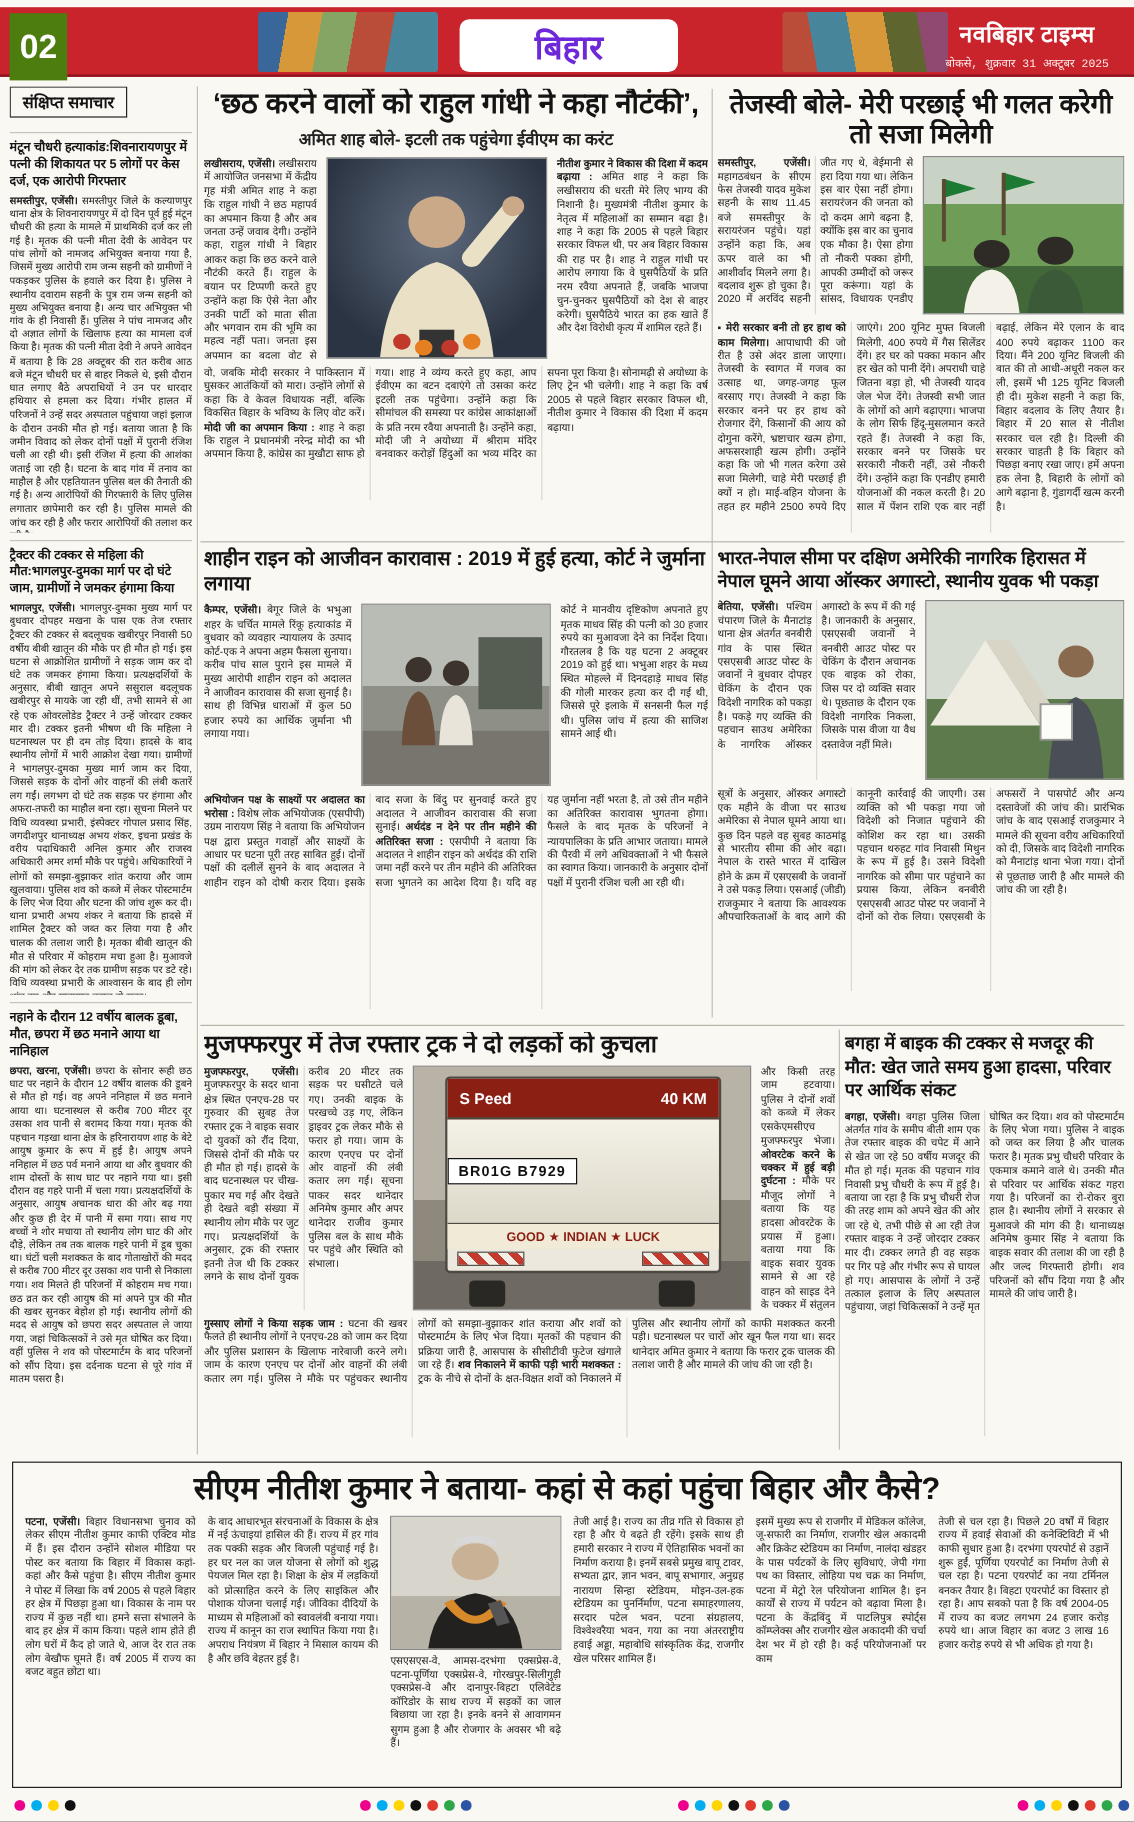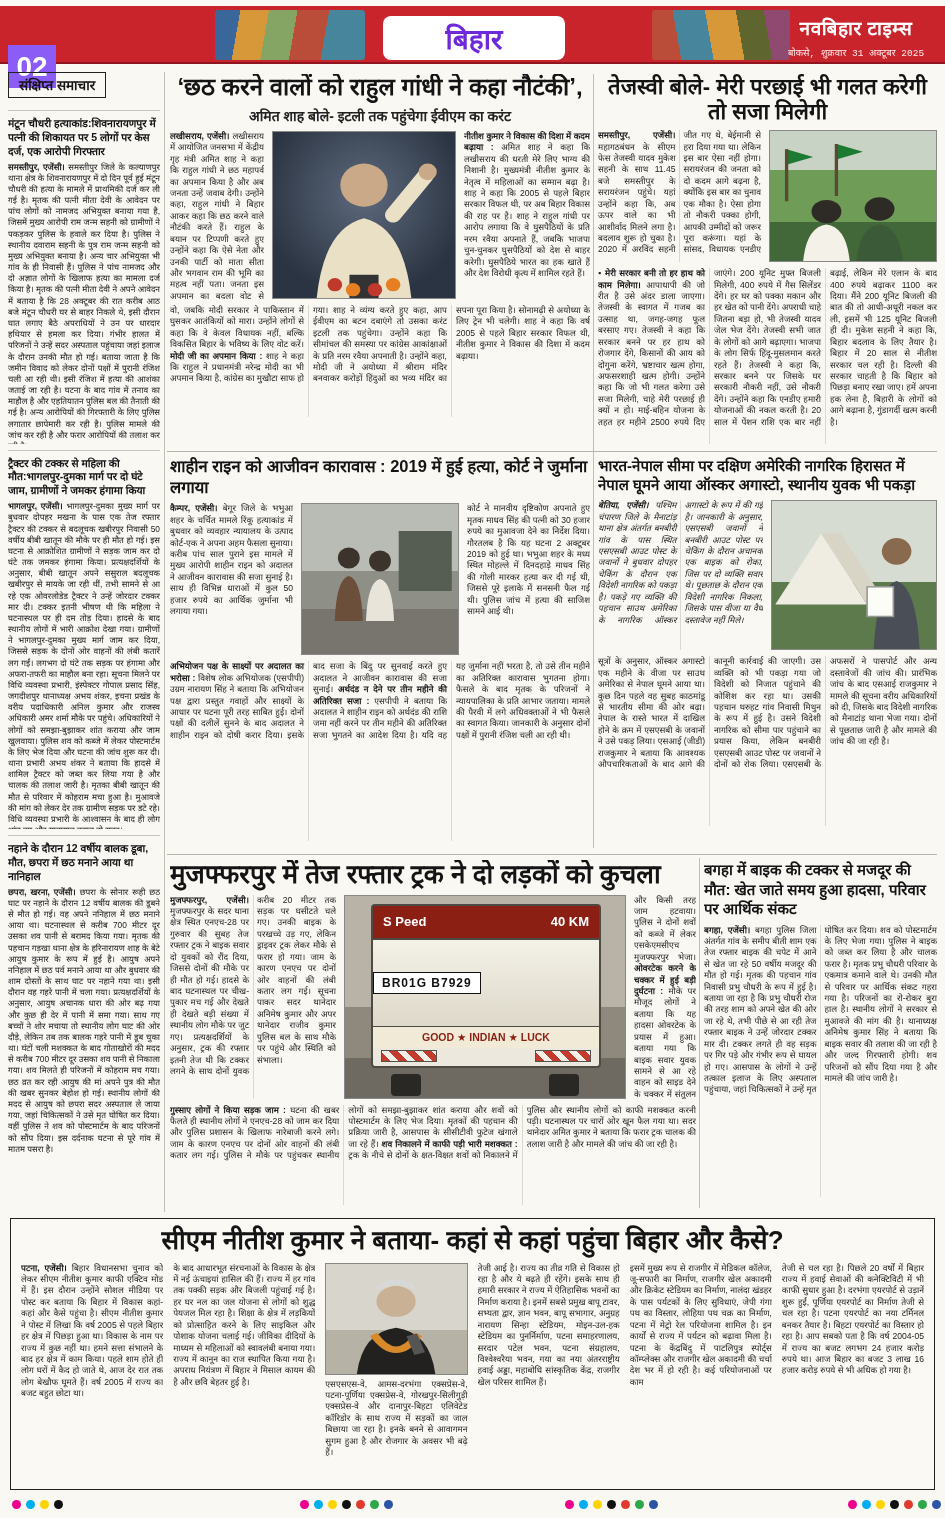--- a/index.html
+++ b/index.html
@@ -2,21 +2,21 @@
 <html><head>
 <meta charset="utf-8">
 <style>
   * { margin:0; padding:0; box-sizing:border-box; }
   html,body { background:#7d7d7d; }
   body { font-family:"Liberation Sans","DejaVu Sans",sans-serif; }
   .page { position:relative; width:945px; height:1518px; background:#faf8f3; margin:0 auto; overflow:hidden; color:#141414; }
 
   
   .topbar { position:absolute; left:0; top:6px; width:945px; height:58px; background:#c9232c; border-bottom:2px solid #8e1420; }
-  .pagenum { position:absolute; left:8px; top:5px; width:48px; height:43px; background:#8b5cf6; color:#fff; font-size:28px; font-weight:bold; display:flex; align-items:center; justify-content:center;margin-top:34px; }
+  .pagenum { position:absolute; left:8px; top:5px; width:48px; height:56px; background:#4d7c0f; color:#fff; font-size:28px; font-weight:bold; display:flex; align-items:center; justify-content:center; }
   .collage { position:absolute; top:4px; height:50px; border-radius:3px; opacity:.92; }
   .collage.cl { left:215px; width:150px; background:linear-gradient(100deg,#2e6da4 0 16%,#d8a23a 16% 34%,#7fb069 34% 52%,#b8513a 52% 72%,#3b8ea5 72% 100%); }
   .collage.cr { left:652px; width:138px; background:linear-gradient(80deg,#b8513a 0 20%,#3b8ea5 20% 42%,#d8a23a 42% 63%,#556b2f 63% 82%,#8a4d76 82% 100%); }
   .section-box { position:absolute; left:383px; top:10px; width:182px; height:44px; background:#ffffff; border-radius:8px; display:flex; align-items:center; justify-content:center; }
   .section-box span { color:#6d28d9; font-size:28px; font-weight:bold; }
   .masthead-block { position:absolute; left:775px; top:9px; width:162px; text-align:center; color:#fff; }
   .masthead-block .mh { font-size:19px; font-weight:bold; letter-spacing:.5px; }
   .masthead-block .dl { font-size:9.5px; margin-top:5px; color:#ffe9e9;font-family:Liberation Mono, monospace; }
 
   
@@ -38,21 +38,21 @@
   .brief h3 { font-size:10.5px; line-height:1.32; font-weight:bold; margin-bottom:3px; }
   .brief .body-txt { font-size:8.4px; }
   .bb1 { height:282px; } .bb2 { height:328px; } .bb3 { height:296px; }
 
   
   .hl-chhath { font-size:24px; font-weight:bold; line-height:1.12; text-align:center; }
   .sub-chhath { font-size:14px; font-weight:bold; text-align:center; margin:5px 0 6px; color:#222; }
   .hl-tej { font-size:22px; font-weight:bold; line-height:1.14; text-align:center; margin-bottom:6px; }
   .hl-mid { font-size:16.5px; font-weight:bold; line-height:1.25; margin-bottom:6px; }
   .hl-nepal { font-size:15px; font-weight:bold; line-height:1.28; margin-bottom:6px; }
-  .hl-truck { font-size:26px; font-weight:bold; line-height:1.1; margin-bottom:6px; }
+  .hl-truck { font-size:20px; font-weight:bold; line-height:1.1; margin-bottom:6px; }
   .hl-bagaha { font-size:15px; font-weight:bold; line-height:1.3; margin-bottom:6px; }
   .hl-nitish { font-size:26px; font-weight:bold; text-align:center; line-height:1.1; margin-bottom:8px; }
 
   .flexrow { display:flex; gap:8px; }
 
   
   .photo { position:relative; overflow:hidden; border:1px solid #888; background:#9aa0a8; flex-shrink:0; }
   .photo svg { position:absolute; left:0; top:0; width:100%; height:100%; }
   .ph-amit { background:radial-gradient(circle at 50% 38%, #5d6a7d 0%, #2b3442 75%); }
   .ph-tej { background:linear-gradient(#c9d3c5 0 30%, #6f9d58 30% 70%, #42683a 70% 100%); }
@@ -217,21 +217,21 @@
         <span>कोर्ट ने मानवीय दृष्टिकोण अपनाते हुए मृतक माधव सिंह की पत्नी को 30 हजार रुपये का मुआवजा देने का निर्देश दिया। गौरतलब है कि यह घटना 2 अक्टूबर 2019 को हुई था। भभुआ शहर के मध्य स्थित मोहल्ले में दिनदहाड़े माधव सिंह की गोली मारकर हत्या कर दी गई थी, जिससे पूरे इलाके में सनसनी फैल गई थी। पुलिस जांच में हत्या की साजिश सामने आई थी।</span>
       </div>
     </div>
     <div class="body-txt cols3" style="height:180px; margin-top:6px;">
       <b class="isub">अभियोजन पक्ष के साक्ष्यों पर अदालत का भरोसा : </b><span>विशेष लोक अभियोजक (एसपीपी) उग्रम नारायण सिंह ने बताया कि अभियोजन पक्ष द्वारा प्रस्तुत गवाहों और साक्ष्यों के आधार पर घटना पूरी तरह साबित हुई। दोनों पक्षों की दलीलें सुनने के बाद अदालत ने शाहीन राइन को दोषी करार दिया। इसके बाद सजा के बिंदु पर सुनवाई करते हुए अदालत ने आजीवन कारावास की सजा सुनाई। </span><b class="isub">अर्थदंड न देने पर तीन महीने की अतिरिक्त सजा : </b><span>एसपीपी ने बताया कि अदालत ने शाहीन राइन को अर्थदंड की राशि जमा नहीं करने पर तीन महीने की अतिरिक्त सजा भुगतने का आदेश दिया है। यदि वह यह जुर्माना नहीं भरता है, तो उसे तीन महीने का अतिरिक्त कारावास भुगतना होगा। फैसले के बाद मृतक के परिजनों ने न्यायपालिका के प्रति आभार जताया। मामले की पैरवी में लगे अधिवक्ताओं ने भी फैसले का स्वागत किया। जानकारी के अनुसार दोनों पक्षों में पुरानी रंजिश चली आ रही थी।</span>
     </div>
   </div>
 
   <div class="abs" style="left:598px; top:456px; width:339px; height:392px;">
     <h1 class="hl-nepal">भारत-नेपाल सीमा पर दक्षिण अमेरिकी नागरिक हिरासत में नेपाल घूमने आया ऑस्कर अगास्टो, स्थानीय युवक भी पकड़ा</h1>
-    <div class="flexrow" style="height:150px;font-style:italic;">
+    <div class="flexrow" style="height:150px;">
       <div class="body-txt" style="flex:1; height:100%;">
         <div class="cols2">
           <b class="lead">बेतिया, एजेंसी।</b>
           <span>पश्चिम चंपारण जिले के मैनाटांड़ थाना क्षेत्र अंतर्गत बनबीरी गांव के पास स्थित एसएसबी आउट पोस्ट के जवानों ने बुधवार दोपहर चेकिंग के दौरान एक विदेशी नागरिक को पकड़ा है। पकड़े गए व्यक्ति की पहचान साउथ अमेरिका के नागरिक ऑस्कर अगास्टो के रूप में की गई है। जानकारी के अनुसार, एसएसबी जवानों ने बनबीरी आउट पोस्ट पर चेकिंग के दौरान अचानक एक बाइक को रोका, जिस पर दो व्यक्ति सवार थे। पूछताछ के दौरान एक विदेशी नागरिक निकला, जिसके पास वीजा या वैध दस्तावेज नहीं मिले।</span>
         </div>
       </div>
       <div class="photo ph-nepal" style="width:166px; height:150px;">
         <svg viewBox="0 0 100 100" preserveAspectRatio="none">
           <path d="M2 70 L30 22 L58 70 Z" fill="#efece2"></path>
           <path d="M30 22 L58 70 L70 70 L42 22 Z" fill="#d8d4c6"></path>

